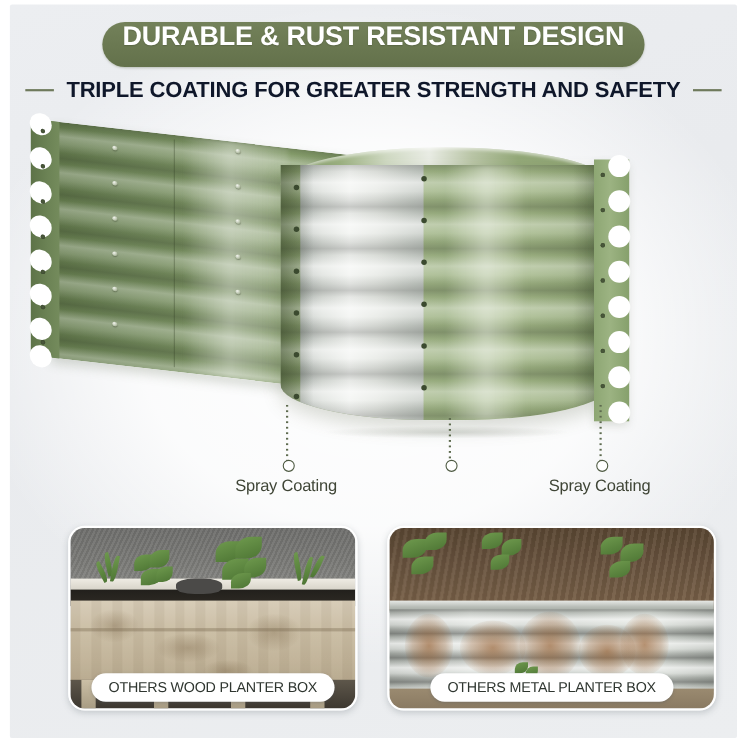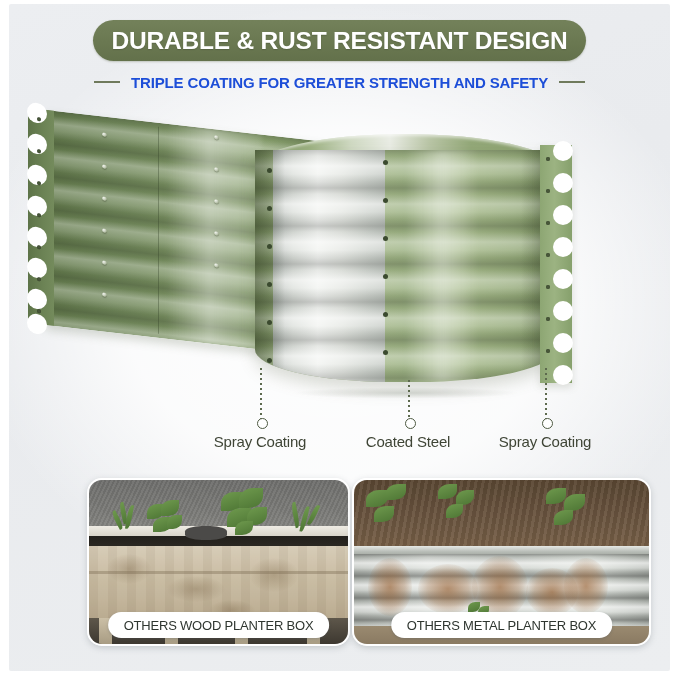--- a/index.html
+++ b/index.html
@@ -19,33 +19,33 @@
     background:radial-gradient(ellipse 72% 58% at 50% 45%,rgba(255,255,255,.96) 0%,rgba(255,255,255,.82) 45%,rgba(255,255,255,0) 78%);
   }
 
   
   .header{position:absolute;left:0;top:0;width:679px;z-index:20;}
   .title-pill{
     position:absolute;left:93px;top:20px;width:493px;height:41px;
     background:linear-gradient(180deg,#73815a 0%,#6a7851 55%,#63714b 100%);
     border-radius:21px;
     box-shadow:0 1px 2px rgba(90,100,70,.30);
-    display:flex;align-items:center;justify-content:center;
+    display:flex;justify-content:center;
   }
   .title-text{
     color:#ffffff;font-size:24.5px;font-weight:bold;letter-spacing:-0.2px;
     white-space:nowrap;text-shadow:0 1px 1px rgba(60,68,45,.35);
   }
   .subtitle-row{
     position:absolute;left:0;top:70px;width:679px;height:24px;
     display:flex;align-items:center;justify-content:center;gap:11px;
   }
   .sub-dash{width:26px;height:2px;background:#6f7a5c;flex:0 0 auto;}
   .subtitle-text{
-    color:#1d4ed8;font-size:15px;font-weight:bold;letter-spacing:-0.15px;white-space:nowrap;
+    color:#0f172a;font-size:20px;font-weight:bold;letter-spacing:-0.15px;white-space:nowrap;
   }
 
   
   .product{position:absolute;left:0;top:100px;width:679px;height:310px;z-index:10;}
 
   
   .wing{
     position:absolute;left:28px;top:25px;width:300px;height:215px;
     transform:skewY(6.5deg);
   }
@@ -181,21 +181,21 @@
   }
 
   
   .compare{position:absolute;left:0;top:478px;width:679px;height:172px;z-index:12;}
   .panel{
     position:absolute;top:0;width:259px;height:164px;
     border-radius:15px;overflow:hidden;
     border:2px solid #ffffff;
     box-shadow:0 2px 6px rgba(110,118,125,.30);
   }
-  .panel.left{left:62px;margin-left:25px;}
+  .panel.left{left:62px;}
   .panel.right{left:352px;padding-left:36px;}
   .photo{position:absolute;left:0;top:0;width:100%;height:100%;}
 
   
   .wood-wall{
     position:absolute;left:0;top:0;width:100%;height:34%;
     background:
       repeating-linear-gradient(115deg,rgba(255,255,255,.05) 0 2px,rgba(0,0,0,.05) 2px 4px),
       linear-gradient(180deg,#6f6f6d 0%,#7b7b78 60%,#8a8a86 100%);
   }
@@ -396,21 +396,20 @@
       <span class="ldash"></span>
       <span class="lring"></span>
     </div>
     <div class="leader" style="left:545px;top:8px;height:52px">
       <span class="ldash"></span>
       <span class="lring"></span>
     </div>
 
     <div class="callout-label" style="left:185px;top:73px;width:150px">Spray Coating</div>
     <div class="callout-label" style="left:329px;top:73px;width:158px">
-      <div>Coated Steel</div>
     </div>
     <div class="callout-label" style="left:470px;top:73px;width:150px">Spray Coating</div>
   </div>
 
   <div class="compare">
 
     <div class="panel left">
       <div class="photo">
         <div class="wood-wall"></div>
         <div class="wood-rail"></div>

